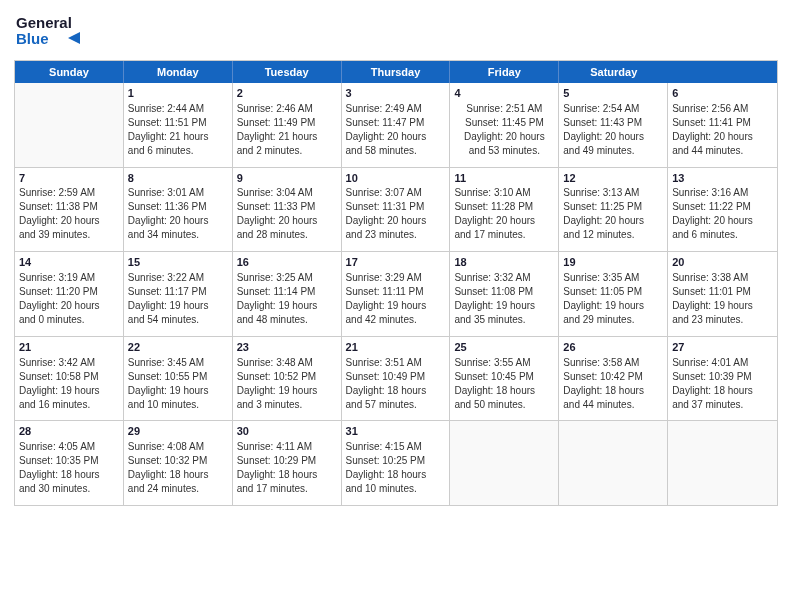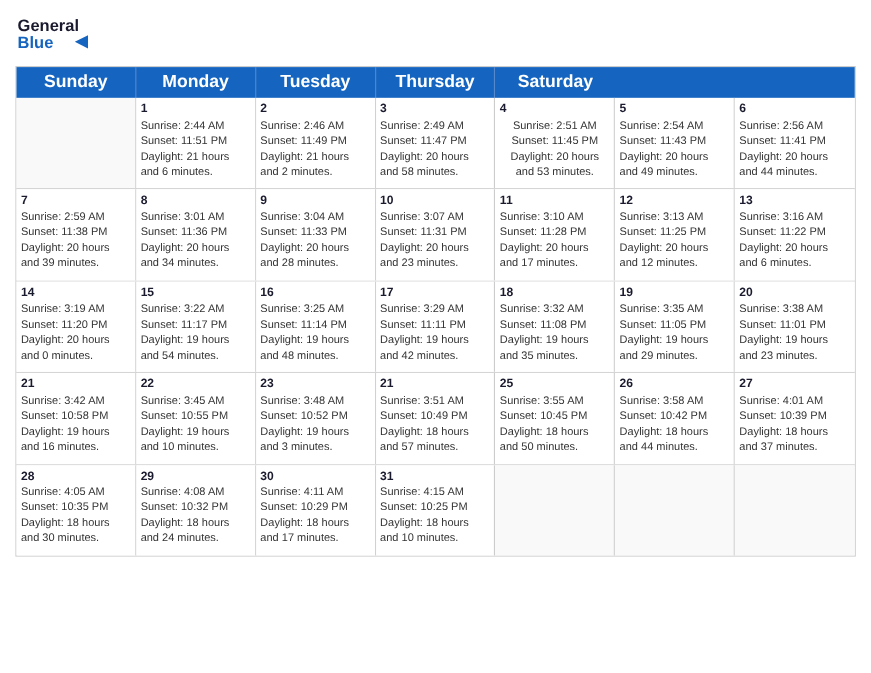--- a/index.html
+++ b/index.html
@@ -47,21 +47,21 @@
       flex-direction: column;
       border: 1px solid #ccc;
     }
     .cal-header-row {
       display: grid;
       grid-template-columns: repeat(7, 1fr);
       background: #1565c0;
     }
     .cal-header-cell {
       color: #fff;
-      font-size: 16px;
+      font-size: 11px;
       font-weight: bold;
       text-align: center;
       padding: 5px 2px;
       border-right: 1px solid #5588cc;
     }
     .cal-header-cell:last-child { border-right: none; }
     .cal-body {
       flex: 1;
       display: flex;
       flex-direction: column;
@@ -114,20 +114,21 @@
       <div class="subtitle"></div>
     </div>
   </div>
 
   <div class="calendar">
     <div class="cal-header-row">
     <div class="cal-header-cell">Sunday</div>
         <div class="cal-header-cell">Monday</div>
         <div class="cal-header-cell">Tuesday</div>
         <div class="cal-header-cell">Thursday</div>
+        <div class="cal-header-cell">Friday</div>
         <div class="cal-header-cell">Saturday</div>
       </div>
     <div class="cal-body">
     <div class="cal-row">
           <div class="cal-cell empty"></div>
           <div class="cal-cell">
             <span class="day-num">1</span>
             <div class="cell-text" style="white-space: pre-line;">Sunrise: 2:44 AM
 Sunset: 11:51 PM
 Daylight: 21 hours

